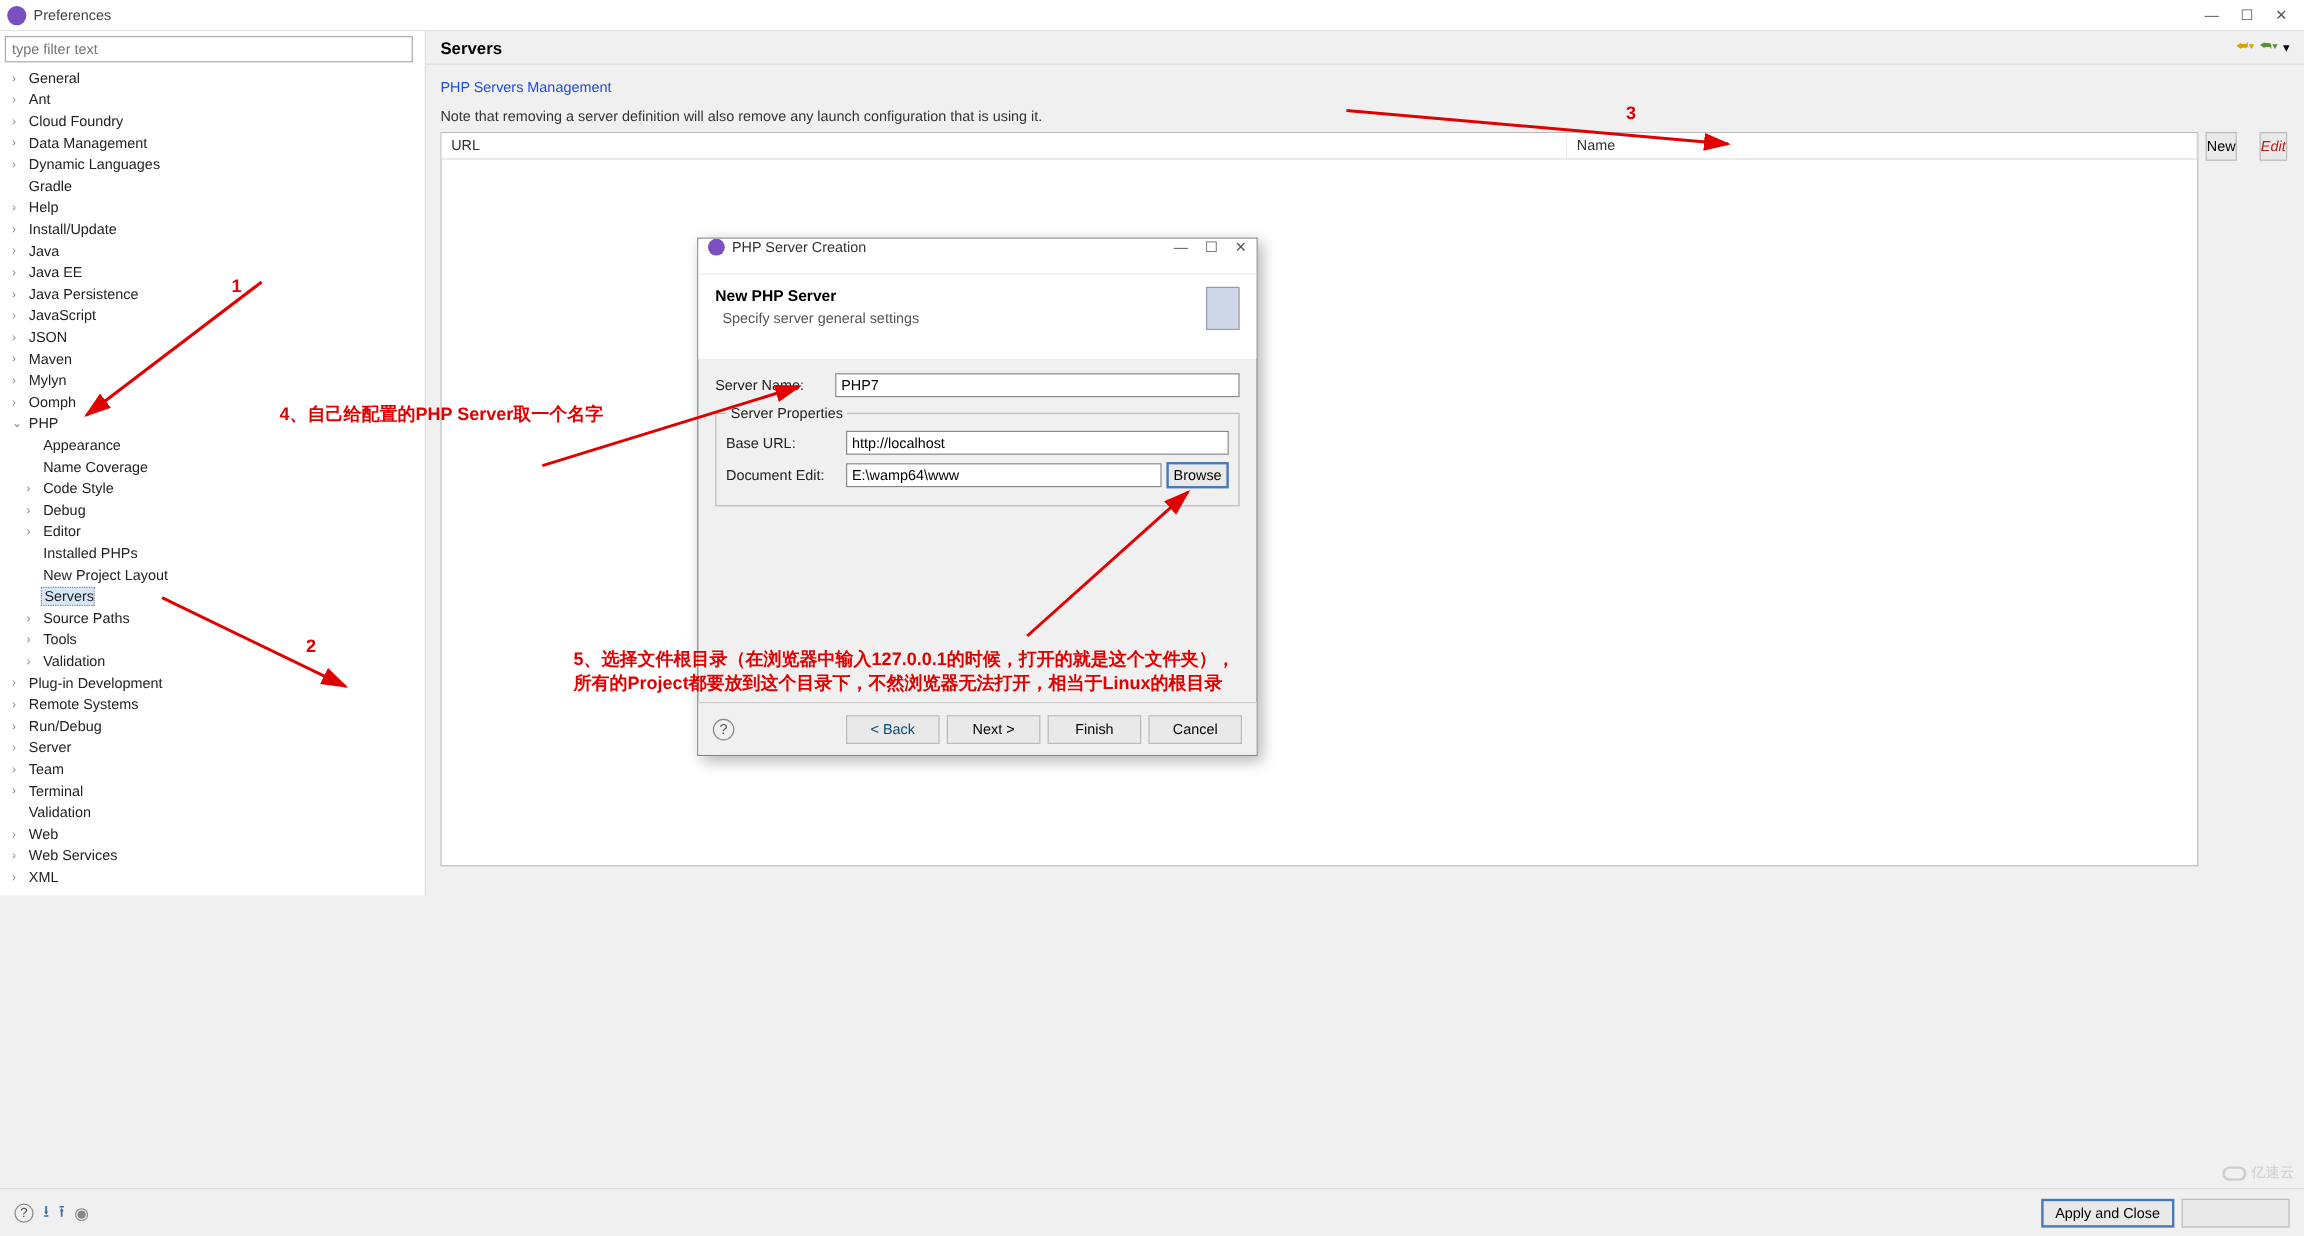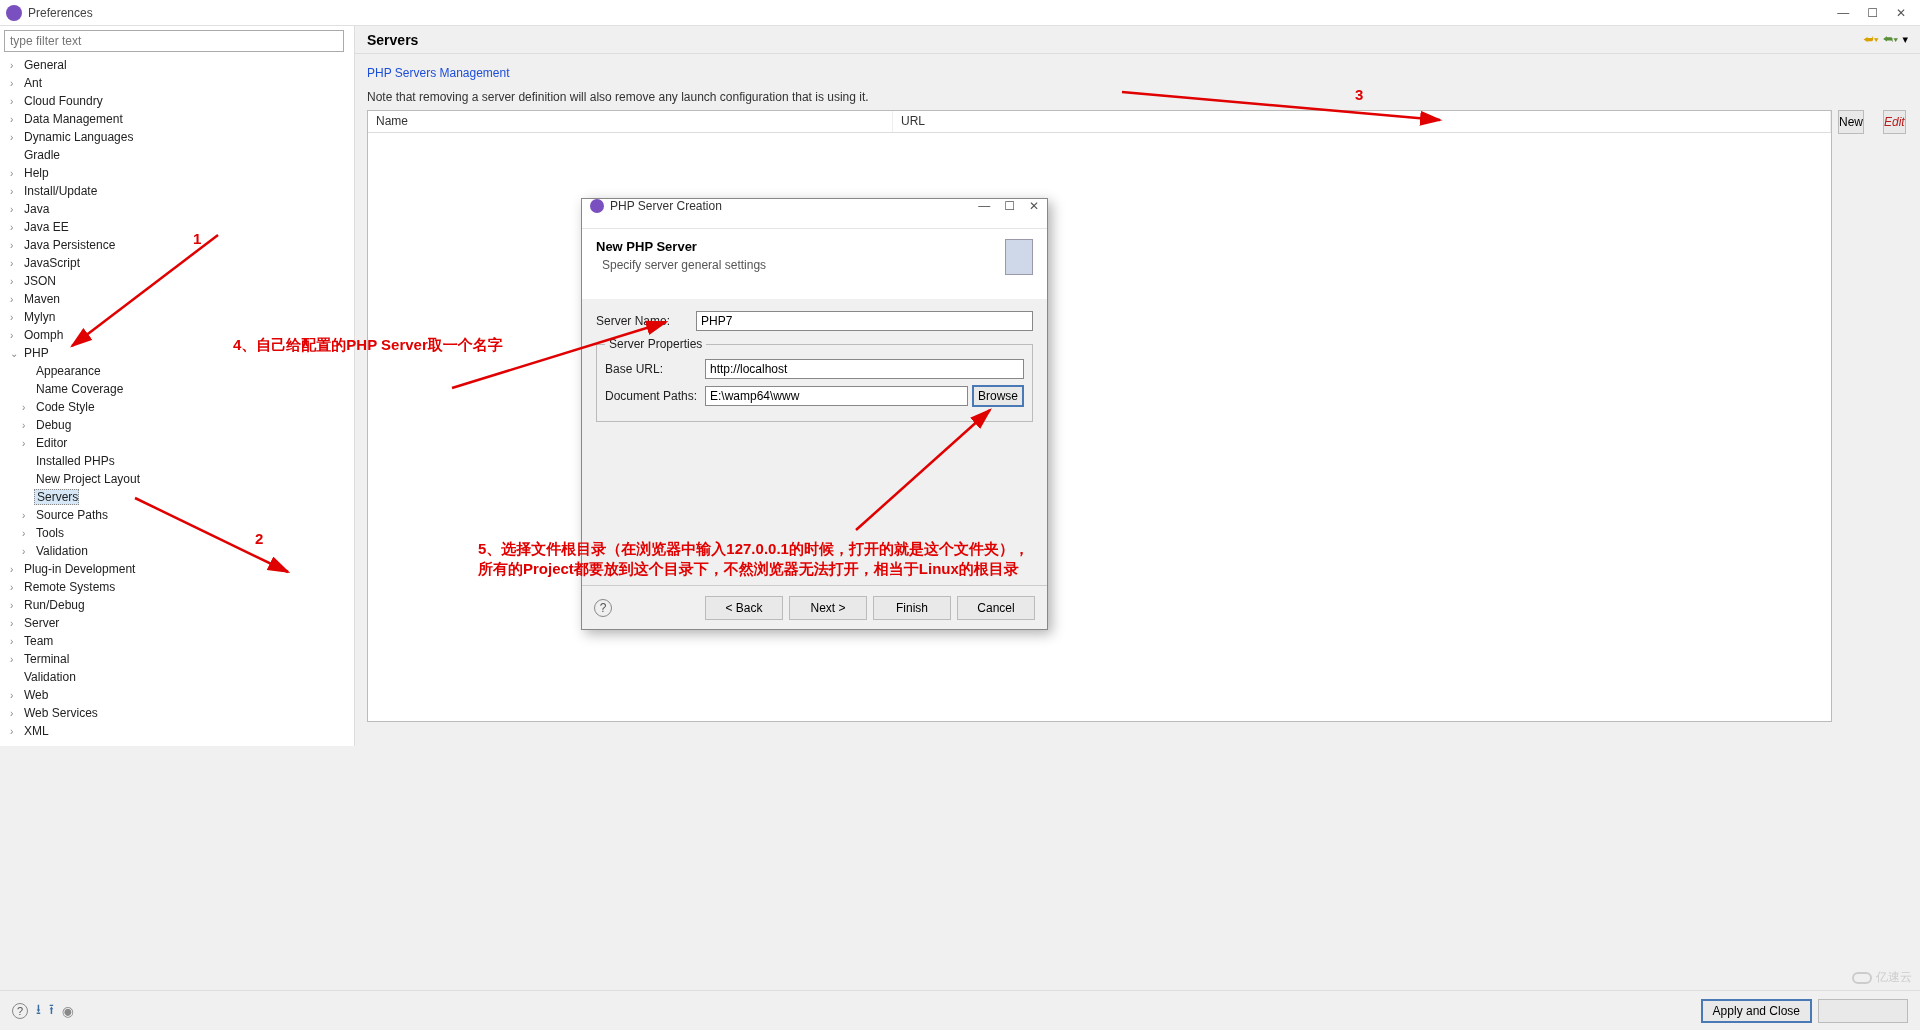--- a/index.html
+++ b/index.html
@@ -55,21 +55,21 @@
 .dialog .form { padding: 12px 14px; }
 .dialog .row { display: flex; align-items: center; margin-bottom: 6px; }
 .dialog .row label { width: 100px; color:#222;}
 .dialog .row input { flex: 1; height: 20px; border: 1px solid #888; padding: 2px 4px; background:#fff;}
 .dialog fieldset { border: 1px solid #bbb; padding: 8px 8px; margin-top: 2px; }
 .dialog legend { padding: 0 4px; color:#222;}
 .dialog .row .browse { width: 52px; height: 22px; margin-left: 4px; background:#e9e9e9; border:2px solid #4a7ab5; text-align:center; line-height:18px; cursor:pointer;}
 .dialog .footer { position:absolute; bottom:0; left:0; right:0; height: 44px; border-top: 1px solid #ccc; display: flex; align-items: center; padding: 0 12px; gap: 6px; background:#f0f0f0;}
 .dialog .footer .help { width:18px; height:18px; border:1px solid #888; border-radius:50%; text-align:center; line-height:16px; color:#555; margin-right:auto;}
 .dialog .footer .fbtn { width: 78px; height: 24px; background: #e9e9e9; border: 1px solid #bbb; text-align: center; line-height: 22px; cursor:pointer;}
-.dialog .footer .fbtn.disabled { color:#000000;}
+.dialog .footer .fbtn.disabled { color:#0c4a6e;}
 
 .bottombar { position: absolute; bottom: 0; left: 0; right: 0; height: 40px; background: #f0f0f0; border-top: 1px solid #ddd; display: flex; align-items: center; padding: 0 12px; }
 .bottombar .icons { display: flex; gap: 8px; color:#3a6fa5; align-items:center;}
 .bottombar .icons span { font-size:14px;}
 .bottombar .spacer { flex: 1; }
 .bottombar .ac { height:24px; padding:0 10px; border:2px solid #4a7ab5; background:#e9e9e9; line-height:20px; margin-right:6px; cursor:pointer;}
 .bottombar .cancel { height:24px; width:90px; background:#e9e9e9; border:1px solid #bbb; line-height:22px; text-align:center; color:#aaa;}
 
 .annot { position:absolute; color:#e00000; font-weight:bold; font-size:15px; pointer-events:none; font-family: "Microsoft YaHei", sans-serif;}
 svg.arrows { position:absolute; top:0; left:0; pointer-events:none; }
@@ -258,22 +258,22 @@
         <span class="arrow-fwd">⮪▾</span>
         <span>▾</span>
       </div>
     </div>
     <div class="content-body">
       <div class="subtitle">PHP Servers Management</div>
       <div class="note">Note that removing a server definition will also remove any launch configuration that is using it.</div>
       <div class="table-area">
         <div class="table">
           <div class="table-header">
+            <div class="th url">URL</div>
             <div class="th name">Name</div>
-            <div class="th url">URL</div>
           </div>
         </div>
         <div class="btn-col">
           <div class="btn">New</div>
           <div class="btn disabled">Edit</div>
           <div class="btn disabled">Remove</div>
           <div class="btn disabled">Set Default</div>
         </div>
       </div>
     </div>
@@ -302,21 +302,21 @@
       <label>Server Name:</label>
       <input value="PHP7" style="">
     </div>
     <fieldset>
       <legend>Server Properties</legend>
       <div class="row">
         <label>Base URL:</label>
         <input value="http://localhost" style="">
       </div>
       <div class="row">
-        <label>Document Paths:</label>
+        <label>Document Edit:</label>
         <input value="E:\wamp64\www" style="">
         <div class="browse">Browse</div>
       </div>
     </fieldset>
   </div>
   <div class="footer">
     <div class="help">?</div>
     <div class="fbtn disabled">&lt; Back</div>
     <div class="fbtn">Next &gt;</div>
     <div class="fbtn">Finish</div>

